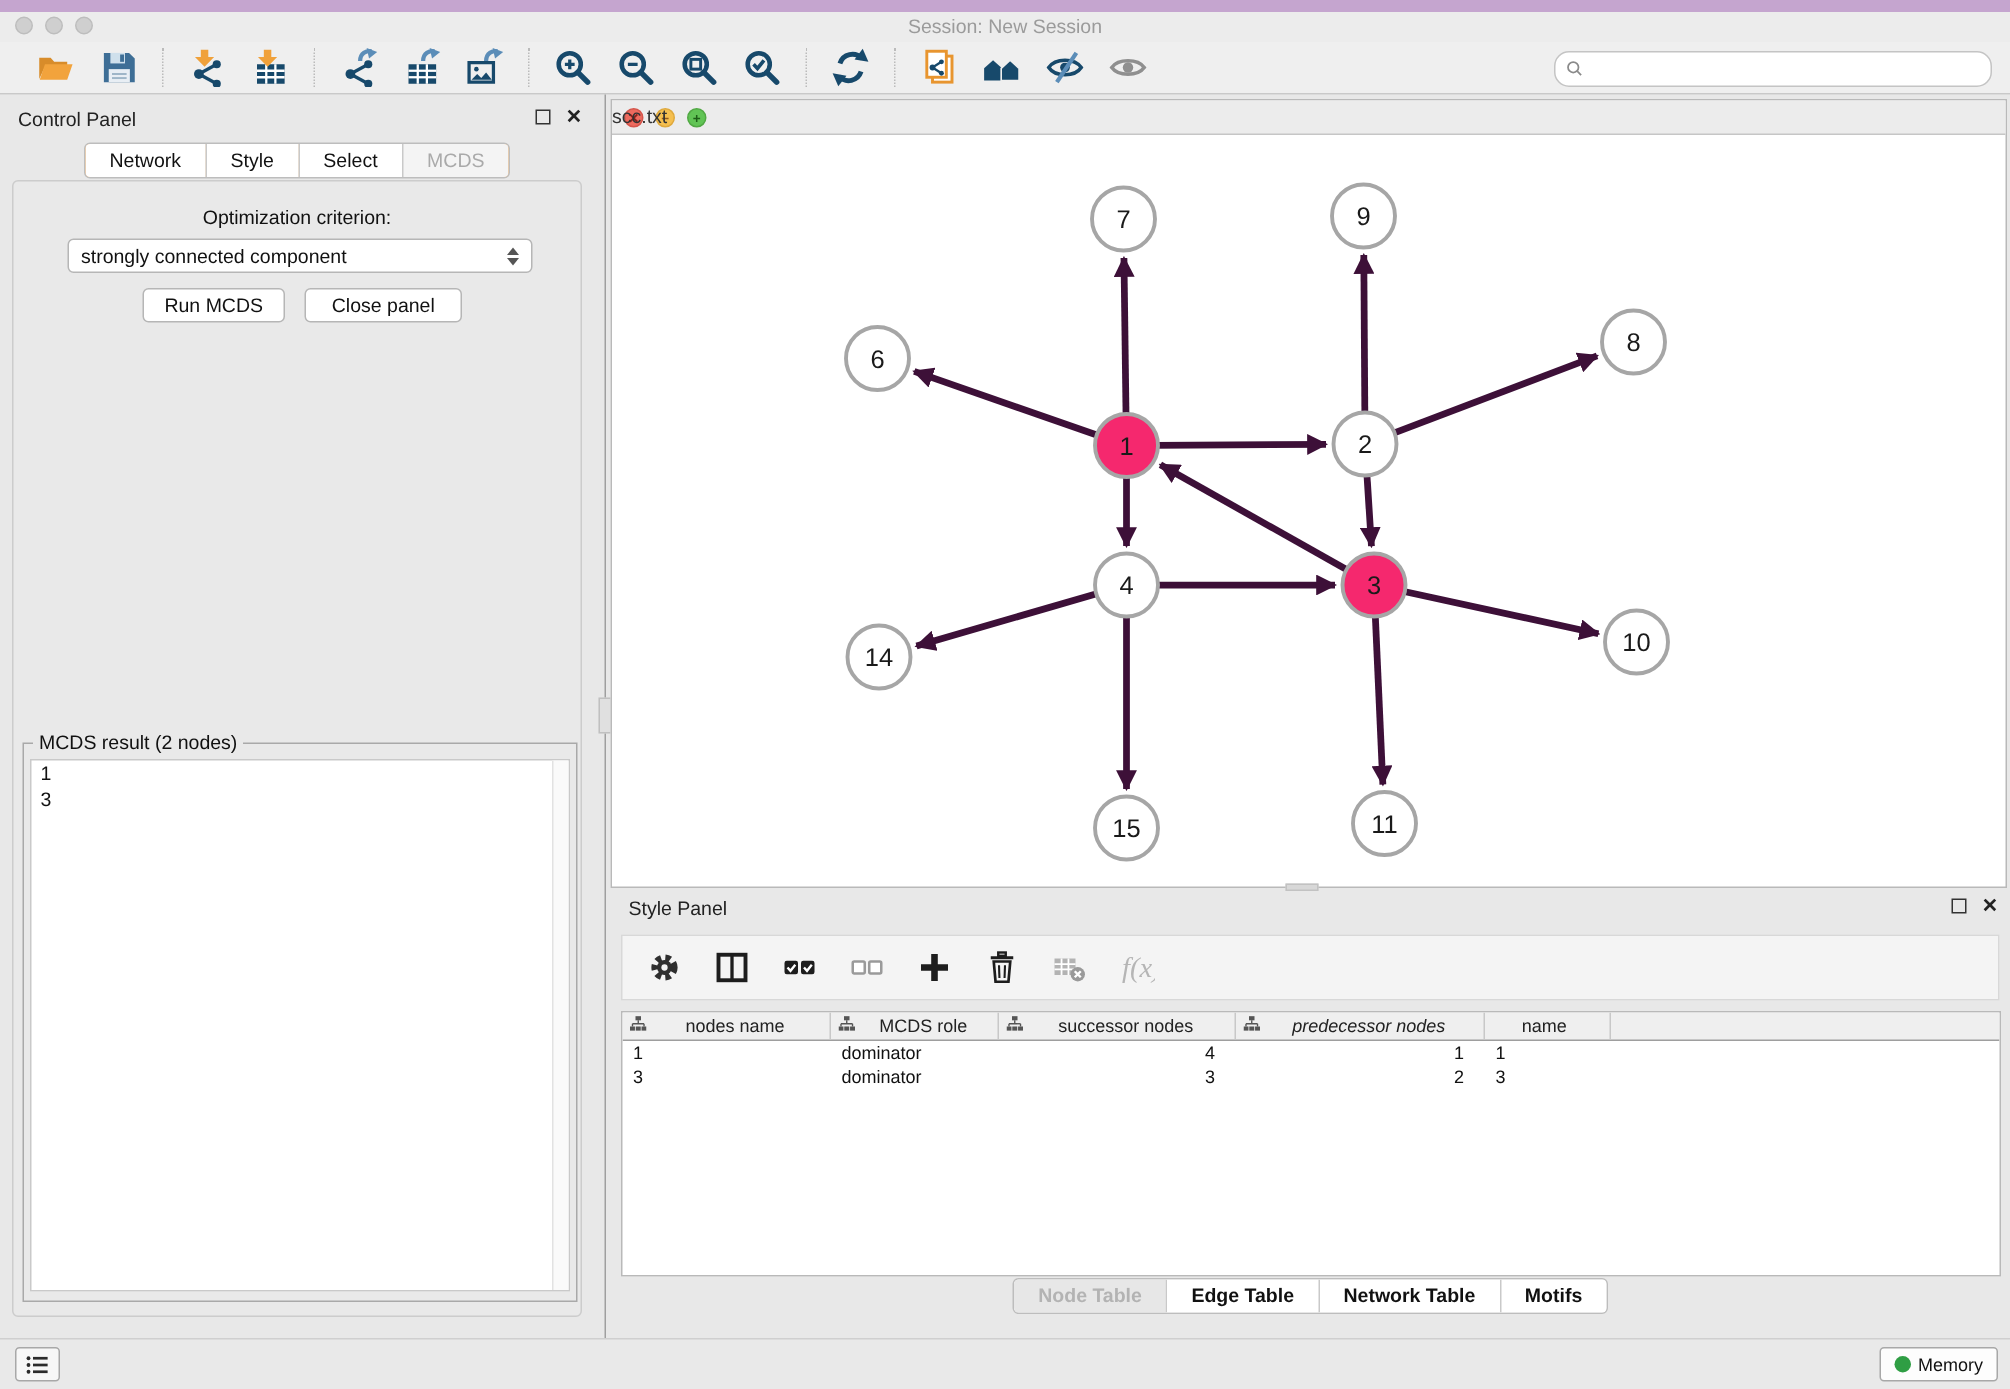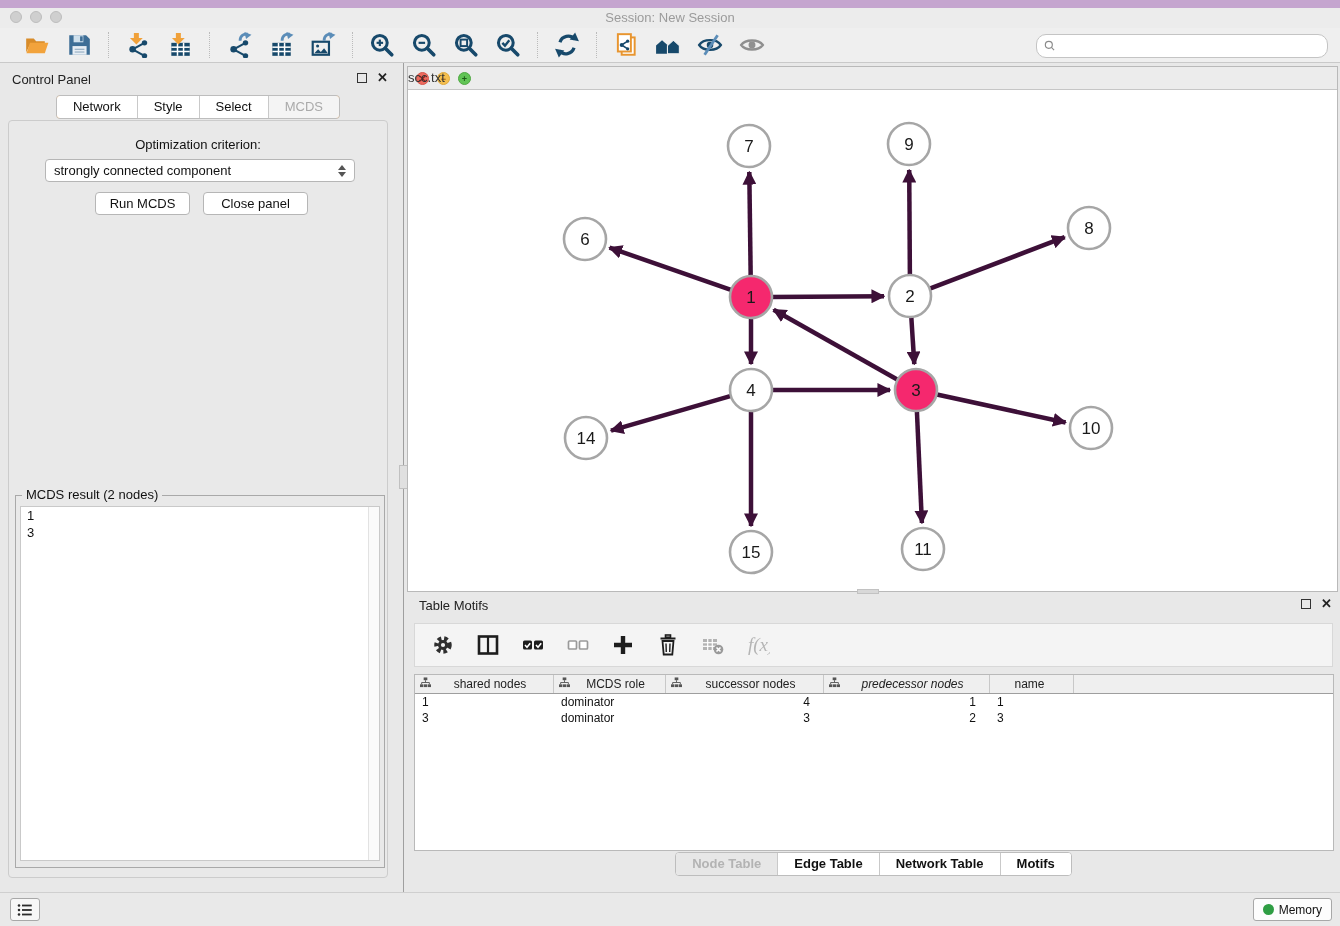--- a/index.html
+++ b/index.html
@@ -390,21 +390,21 @@
         <g>
           <circle cx="515" cy="459" r="21" fill="#ffffff" stroke="#a6a6a6" stroke-width="2.6"></circle>
           <text x="515" y="465" text-anchor="middle" font-family="Liberation Sans, sans-serif" font-size="17" fill="#1a1a1a">11</text>
         </g>
       </svg>
   </div>
   <div class="h-grip"></div>
 
   <div class="table-panel">
     <div class="panel-titlebar" style="top:0;">
-      <div class="panel-title">Table Motifs</div>
+      <div class="panel-title">Style Panel</div>
       <div class="panel-icons">
         <div class="float-ico"></div>
         <div class="close-ico">✕</div>
       </div>
     </div>
     <div class="tp-toolbar" id="tp-toolbar">
         <span class="tp-btn">
           <svg viewBox="0 0 24 24">
             <circle cx="12" cy="12" r="6.5" fill="none" stroke="#2f2f2f" stroke-width="4.5" stroke-dasharray="3.4 2.8"></circle>
             <circle cx="12" cy="12" r="5" fill="#2f2f2f"></circle>
@@ -468,21 +468,21 @@
             <span class="hier"><svg width="11" height="11" viewBox="0 0 12 12">
                 <rect x="4" y="0.5" width="4" height="3" fill="#555"></rect>
                 <line x1="6" y1="3.5" x2="6" y2="6" stroke="#555" stroke-width="1"></line>
                 <line x1="1.8" y1="6" x2="10.2" y2="6" stroke="#555" stroke-width="1"></line>
                 <line x1="1.8" y1="6" x2="1.8" y2="8" stroke="#555" stroke-width="1"></line>
                 <line x1="10.2" y1="6" x2="10.2" y2="8" stroke="#555" stroke-width="1"></line>
                 <rect x="0" y="8" width="3.6" height="3" fill="#555"></rect>
                 <rect x="4.2" y="8" width="3.6" height="3" fill="#555"></rect>
                 <rect x="8.4" y="8" width="3.6" height="3" fill="#555"></rect>
               </svg></span>
-            <span class="lbl">shared nodes</span>
+            <span class="lbl">nodes name</span>
           </div>
           <div class="th" style="width: 112px;">
             <span class="hier"><svg width="11" height="11" viewBox="0 0 12 12">
                 <rect x="4" y="0.5" width="4" height="3" fill="#555"></rect>
                 <line x1="6" y1="3.5" x2="6" y2="6" stroke="#555" stroke-width="1"></line>
                 <line x1="1.8" y1="6" x2="10.2" y2="6" stroke="#555" stroke-width="1"></line>
                 <line x1="1.8" y1="6" x2="1.8" y2="8" stroke="#555" stroke-width="1"></line>
                 <line x1="10.2" y1="6" x2="10.2" y2="8" stroke="#555" stroke-width="1"></line>
                 <rect x="0" y="8" width="3.6" height="3" fill="#555"></rect>
                 <rect x="4.2" y="8" width="3.6" height="3" fill="#555"></rect>

